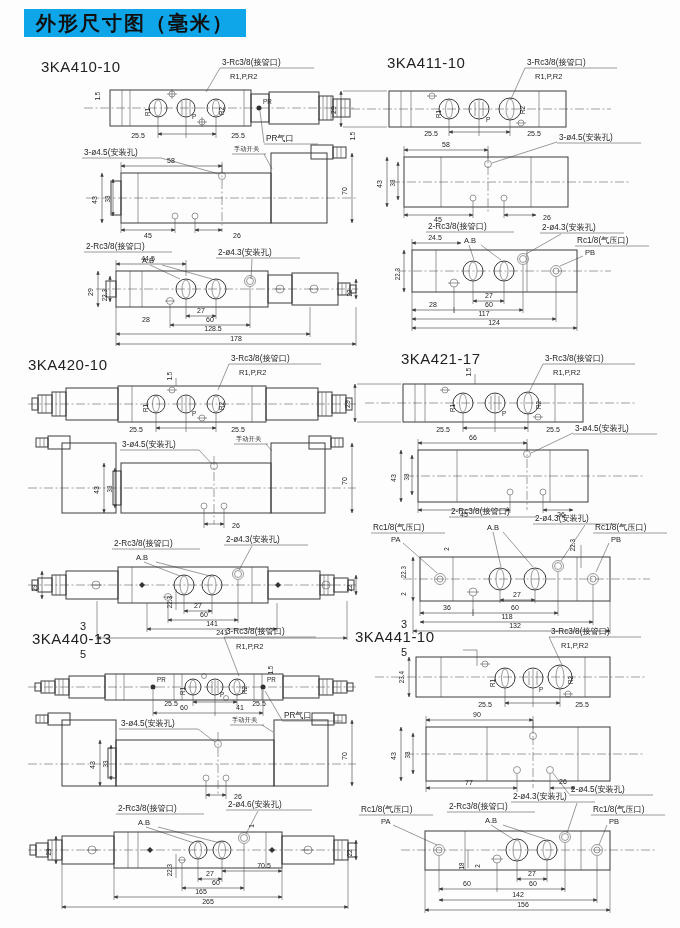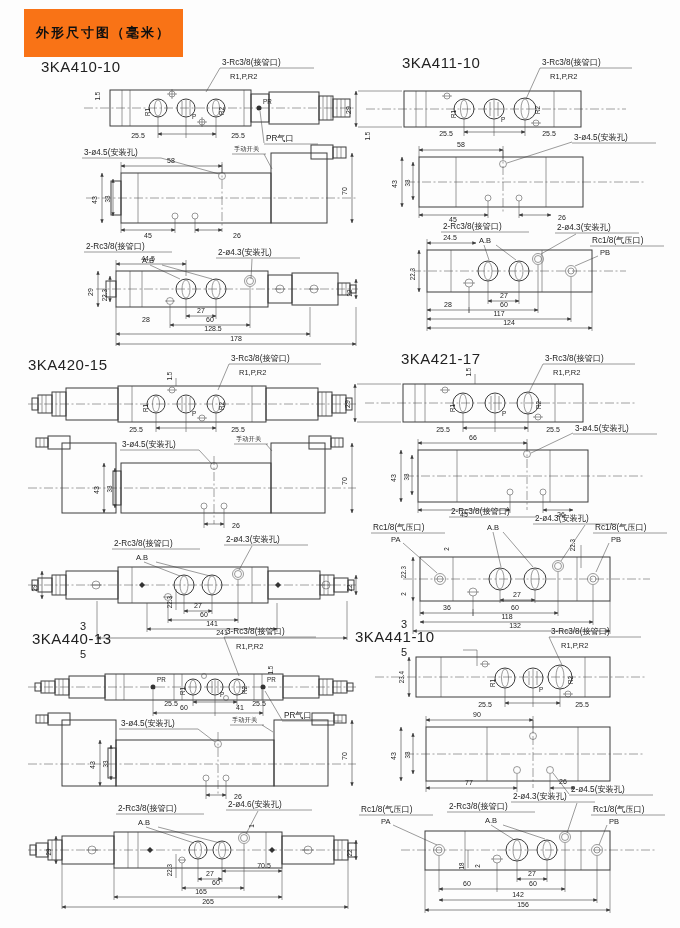--- a/index.html
+++ b/index.html
@@ -1,20 +1,20 @@
 <!DOCTYPE html>
 <html><head>
 <meta charset="utf-8">
 <style>
   html,body{margin:0;padding:0}
   body{width:680px;height:928px;background:#fdfdfd;position:relative;
        font-family:"Liberation Sans","DejaVu Sans",sans-serif;overflow:hidden}
   .page{position:absolute;inset:0;background:#fdfdfd}
-  .hdr{position:absolute;left:24px;top:9px;background:#f97316;color:#101010;
-       font-weight:bold;font-size:13px;line-height:16px;padding:16px 12px;letter-spacing:2px}
+  .hdr{position:absolute;left:24px;top:9px;background:#0ea5e9;color:#101010;
+       font-weight:bold;font-size:20px;line-height:16px;padding:6px 12px;letter-spacing:2px}
   .sec{position:absolute}
   .sec svg{position:absolute;left:0;top:0}
   .model{position:absolute;font-size:15px;color:#222;letter-spacing:.5px;white-space:nowrap}
   .vmark{position:absolute;font-size:11px;color:#222}
   text{fill:#1d1d1d}
   .ol{fill:none;stroke:#3d3d3d;stroke-width:1}
   .tn{fill:none;stroke:#4a4a4a;stroke-width:.55}
   .cl{fill:none;stroke:#555;stroke-width:.55;stroke-dasharray:9 2.5 2 2.5}
   .dl{fill:none;stroke:#3d3d3d;stroke-width:.6}
   .ar{marker-start:url(#arr);marker-end:url(#arr)}
@@ -191,21 +191,21 @@
           <line class="tn" x1="284" y1="255" x2="284" y2="285"></line>
    <line class="dl ar" x1="90" y1="282" x2="284" y2="282"></line>
    <text class="t7 mid" x="187" y="279">128.5</text>
    <line class="tn" x1="330" y1="255" x2="330" y2="294"></line>
    <line class="dl ar" x1="90" y1="292" x2="330" y2="292"></line>
    <text class="t7 mid" x="210" y="289">178</text>
   </g>
  </svg>
 </div>
 
-<div class="sec" style="left:346px;top:46px;width:335px;height:300px">
+<div class="sec" style="left:331px;top:46px;width:335px;height:300px">
  <div class="model" style="left:56px;top:8px">3KA411-10</div>
  <svg width="335" height="300" viewBox="0 0 335 300">
   <g>
    <line class="cl" x1="20" y1="63" x2="280" y2="63"></line>
    <rect class="ol" x="58" y="45" width="177" height="36"></rect>
    <line class="tn" x1="70" y1="45" x2="70" y2="81"></line>
           <line class="tn" x1="80" y1="45" x2="80" y2="81"></line>
           <line class="tn" x1="208" y1="45" x2="208" y2="81"></line>
    <g>
             <circle class="ol" cx="118" cy="63" r="10"></circle>
@@ -323,21 +323,21 @@
    <line class="dl ar" x1="81" y1="273" x2="225" y2="273"></line>
    <text class="t7 mid" x="153" y="270">117</text>
    <line class="tn" x1="246" y1="246" x2="246" y2="285"></line>
    <line class="dl ar" x1="81" y1="282" x2="246" y2="282"></line>
    <text class="t7 mid" x="163" y="279">124</text>
   </g>
  </svg>
 </div>
 
 <div class="sec" style="left:26px;top:348px;width:332px;height:292px">
- <div class="model" style="left:2px;top:8px">3KA420-15</div>
+ <div class="model" style="left:2px;top:8px">3KA420-10</div>
  <svg width="332" height="292" viewBox="0 0 332 292">
   <g>
    <line class="cl" x1="2" y1="56" x2="330" y2="56"></line>
    <rect class="ol" x="92" y="38" width="148" height="36"></rect>
    <line class="tn" x1="106" y1="38" x2="106" y2="74"></line>
           <line class="tn" x1="226" y1="38" x2="226" y2="74"></line>
    <g>
             <circle class="ol" cx="130" cy="56" r="9"></circle>
             <ellipse class="tn" cx="130" cy="56" rx="3.5" ry="8"></ellipse>
           </g>

